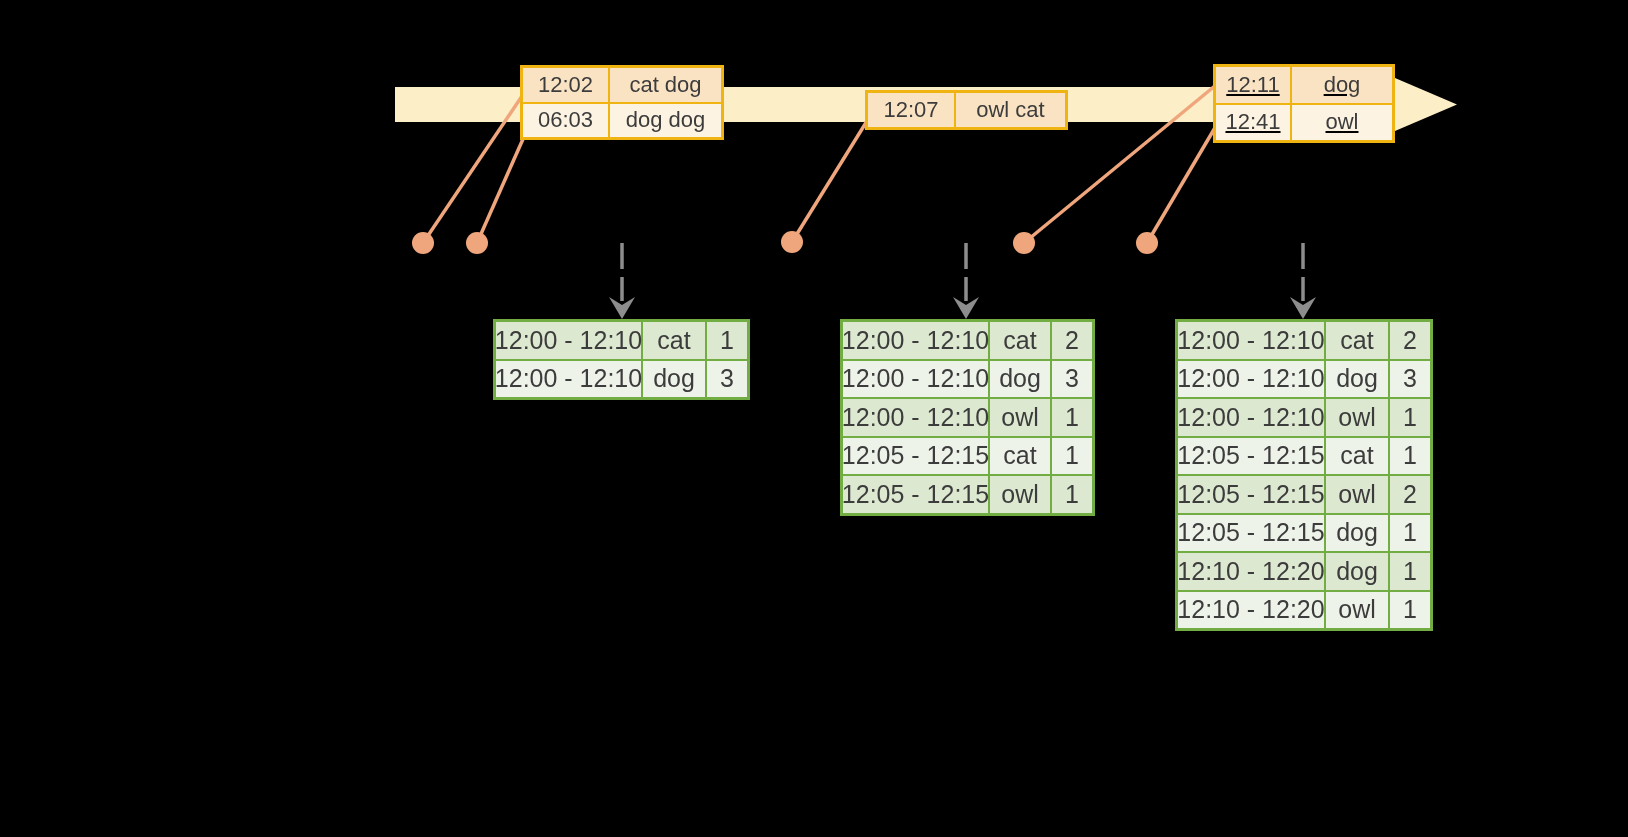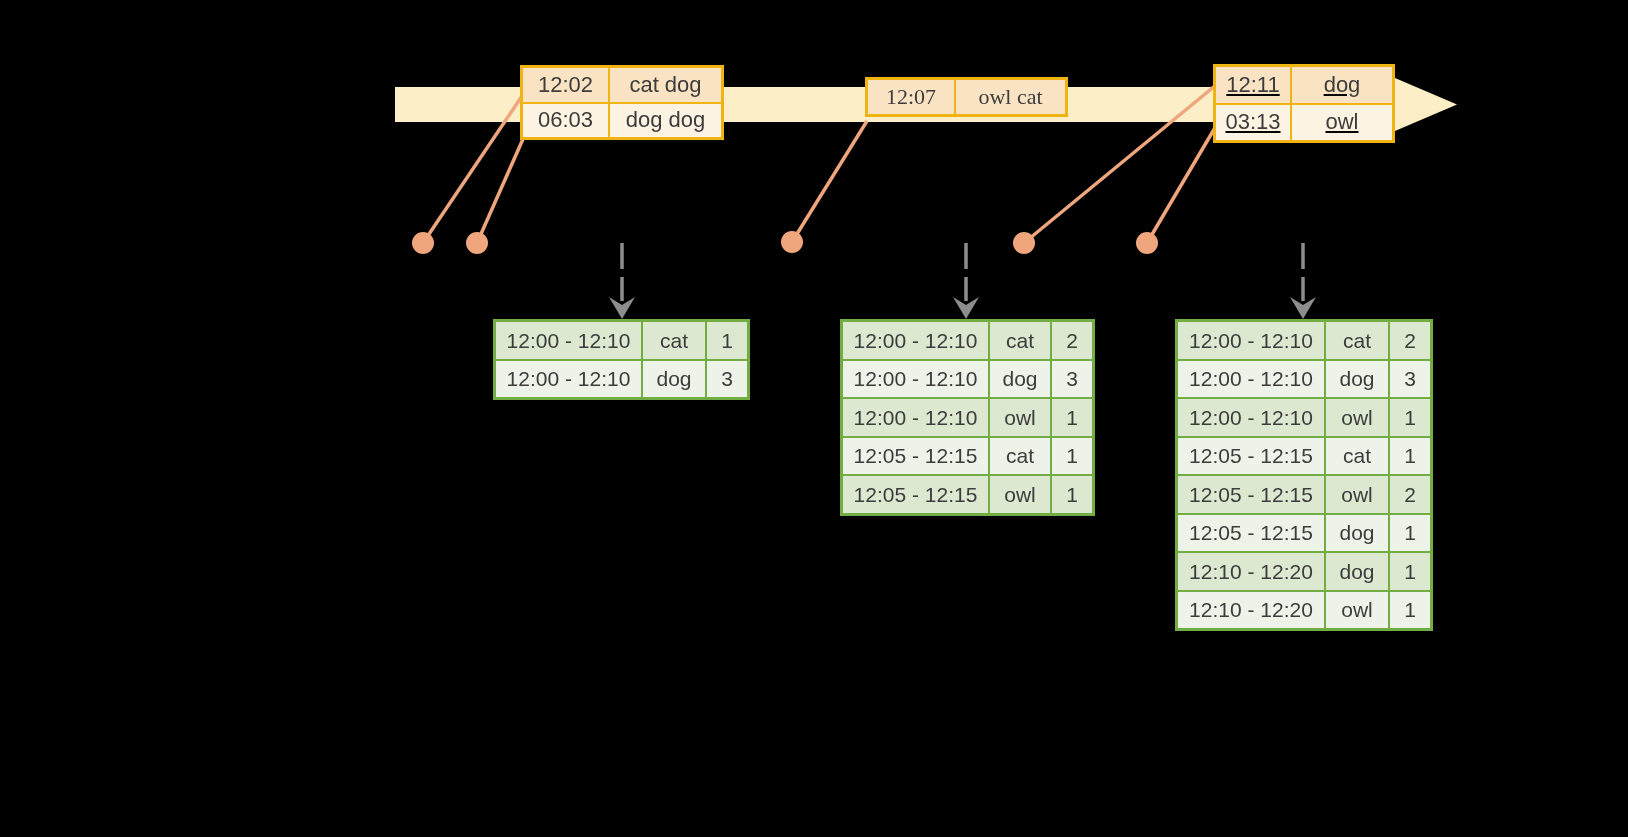--- a/index.html
+++ b/index.html
@@ -18,26 +18,26 @@
   .dtable .tcell{
     display:flex;align-items:center;justify-content:center;
     color:var(--text,#3c3c3c);font-size:22px;line-height:1;white-space:nowrap;
   }
 
   
   .etable{background:var(--gold_border,#efb412);}
   .etable .tcell{background:var(--peach_row,#fae3c3);}
   .etable .trow:nth-child(even) .tcell{background:var(--cream_row,#fdf3e2);}
   .e1{left:520px;top:65px;width:204px;height:75px;grid-template-columns:85px 1fr;grid-auto-rows:33.5px;}
-  .e2{left:865px;top:77px;width:203px;height:40px;grid-template-columns:86px 1fr;grid-auto-rows:34px;font-family:Liberation Serif, serif;}
+  .e2{left:865px;top:90px;width:203px;height:40px;grid-template-columns:86px 1fr;grid-auto-rows:34px;}
   .e3{left:1213px;top:64px;width:182px;height:79px;grid-template-columns:74px 1fr;grid-auto-rows:35.5px;text-decoration:underline;}
 
   
   .gtable{background:var(--green_border,#72ad44);}
-  .gtable .tcell{background:var(--sage_row,#dde8d0);font-size:21px;}
+  .gtable .tcell{background:var(--sage_row,#dde8d0);font-size:25px;}
   .gtable .trow:nth-child(even) .tcell{background:var(--pale_row,#eef3ea);}
   .g1{left:493px;top:319px;width:257px;grid-template-columns:145px 62px 1fr;grid-auto-rows:36.5px;}
   .g2{left:840px;top:319px;width:255px;grid-template-columns:145px 60px 1fr;grid-auto-rows:36.5px;}
   .g3{left:1175px;top:319px;width:258px;grid-template-columns:146px 62px 1fr;grid-auto-rows:36.5px;}
 </style>
 </head>
 <body>
 
 <div class="canvas">
 
@@ -76,21 +76,21 @@
 
   <div class="dtable etable e1">
       <div class="trow"><div class="tcell c0">12:02</div><div class="tcell c1">cat dog</div></div>
       <div class="trow"><div class="tcell c0">06:03</div><div class="tcell c1">dog dog</div></div>
     </div>
   <div class="dtable etable e2">
       <div class="trow"><div class="tcell c0">12:07</div><div class="tcell c1">owl cat</div></div>
     </div>
   <div class="dtable etable e3">
       <div class="trow"><div class="tcell c0">12:11</div><div class="tcell c1">dog</div></div>
-      <div class="trow"><div class="tcell c0">03:13</div><div class="tcell c1">owl</div></div>
+      <div class="trow"><div class="tcell c0">12:41</div><div class="tcell c1">owl</div></div>
     </div>
 
   <div class="dtable gtable g1">
       <div class="trow"><div class="tcell c0">12:00 - 12:10</div><div class="tcell c1">cat</div><div class="tcell c2">1</div></div>
       <div class="trow"><div class="tcell c0">12:00 - 12:10</div><div class="tcell c1">dog</div><div class="tcell c2">3</div></div>
     </div>
   <div class="dtable gtable g2">
       <div class="trow"><div class="tcell c0">12:00 - 12:10</div><div class="tcell c1">cat</div><div class="tcell c2">2</div></div>
       <div class="trow"><div class="tcell c0">12:00 - 12:10</div><div class="tcell c1">dog</div><div class="tcell c2">3</div></div>
       <div class="trow"><div class="tcell c0">12:00 - 12:10</div><div class="tcell c1">owl</div><div class="tcell c2">1</div></div>

